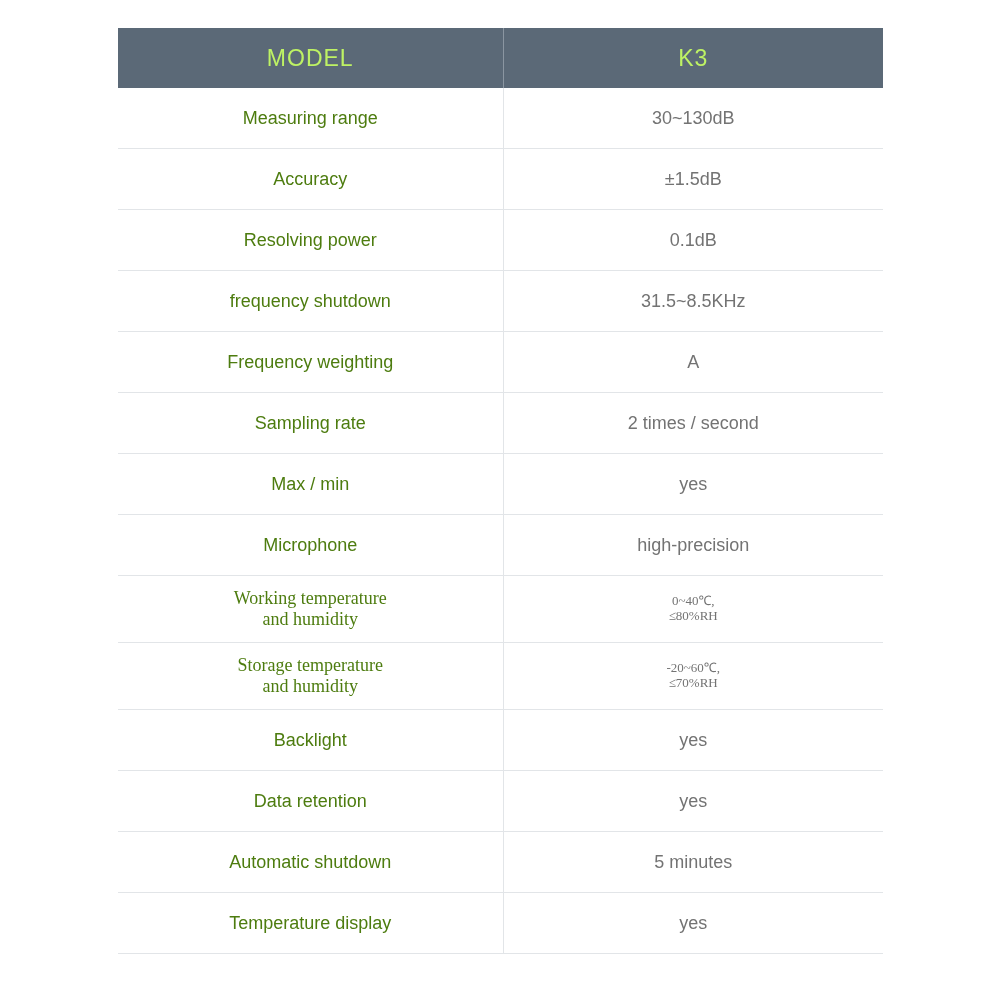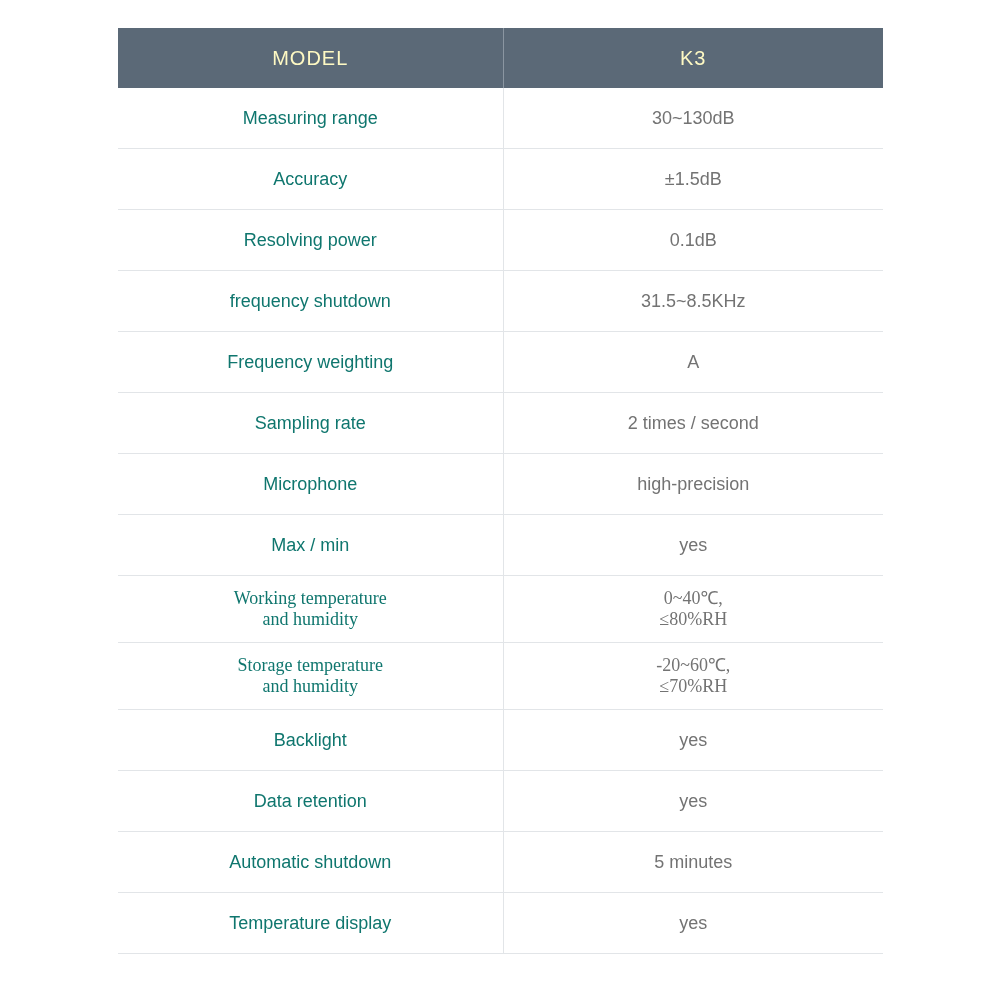--- a/index.html
+++ b/index.html
@@ -26,23 +26,23 @@
     width: 765px;
     border-collapse: collapse;
     table-layout: fixed;
   }
 
   .spec-table col.col-label { width: 385px; }
   .spec-table col.col-value { width: 380px; }
 
   .spec-table thead th {
     background: #5b6977;
-    color: #fef9c3;
+    color: #bef264;
     font-weight: 400;
-    font-size: 20px;
+    font-size: 23px;
     letter-spacing: 1px;
     height: 58px;
     text-align: center;
     vertical-align: middle;
     border: none;
   }
 
   .spec-table thead th.header-model {
     border-right: 1px solid #8b96a1;
   }
@@ -52,36 +52,36 @@
     vertical-align: middle;
     font-size: 18px;
     color: #737373;
     border-bottom: 1px solid #e2e5e8;
     padding: 4px 6px;
     line-height: 1.25;
   }
 
   .spec-table tbody tr td.cell-label {
     border-right: 1px solid #e2e5e8;
-    color: #0f766e;
+    color: #4d7c0f;
   }
 
   .spec-table tbody tr:last-child td {
     border-bottom: 1px solid #e2e5e8;
   }
 
   .row-normal td { height: 52px; }
   .row-tall td { height: 58px; font-family: Liberation Serif, serif; }
 
   .two-line {
     display: block;
     line-height: 1.15;
   }
 
-  .value-small { font-size: 18px; }
+  .value-small { font-size: 13px; }
 </style>
 </head>
 <body>
 
 <div id="page">
   <table class="spec-table">
     <colgroup>
       <col class="col-label">
       <col class="col-value">
     </colgroup>
@@ -110,26 +110,26 @@
         </tr>
         <tr class="row-normal">
           <td class="cell-label">Frequency weighting</td>
           <td class="cell-value">A</td>
         </tr>
         <tr class="row-normal">
           <td class="cell-label">Sampling rate</td>
           <td class="cell-value">2 times / second</td>
         </tr>
         <tr class="row-normal">
+          <td class="cell-label">Max / min</td>
+          <td class="cell-value">yes</td>
+        </tr>
+        <tr class="row-normal">
           <td class="cell-label">Microphone</td>
           <td class="cell-value">high-precision</td>
-        </tr>
-        <tr class="row-normal">
-          <td class="cell-label">Max / min</td>
-          <td class="cell-value">yes</td>
         </tr>
         <tr class="row-tall">
           <td class="cell-label">
             <span class="two-line">Working temperature</span>
             <span class="two-line">and humidity</span>
           </td>
           <td class="cell-value">
             <span class="two-line value-small">0~40℃,</span>
             <span class="two-line value-small">≤80%RH</span>
           </td>

